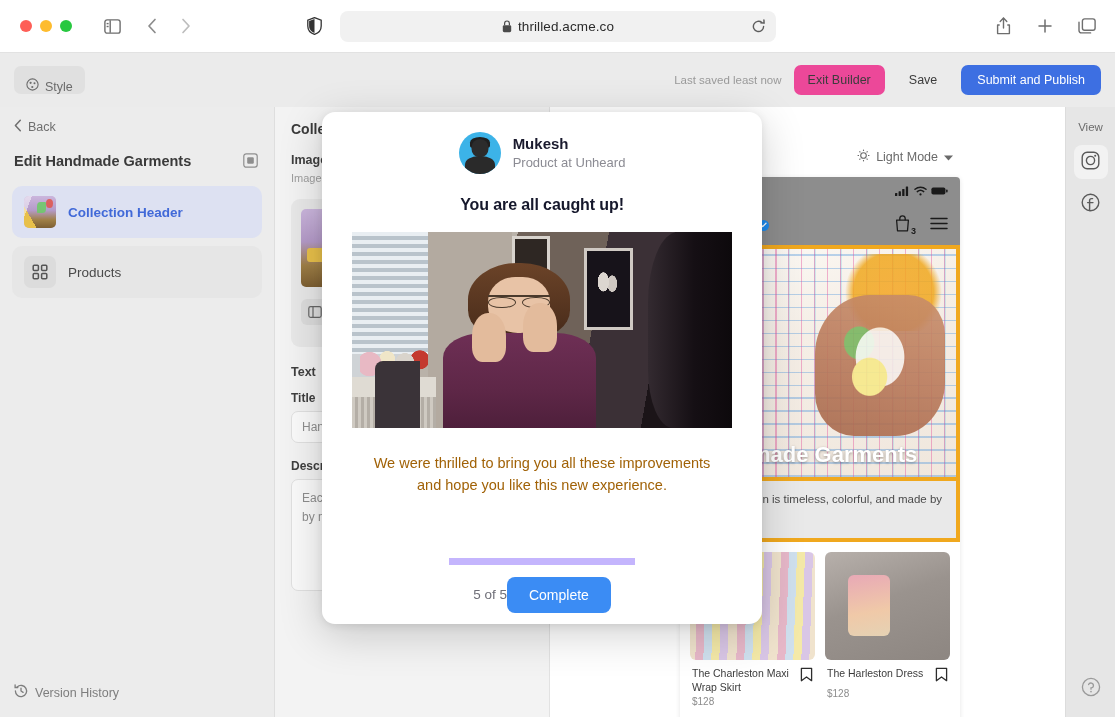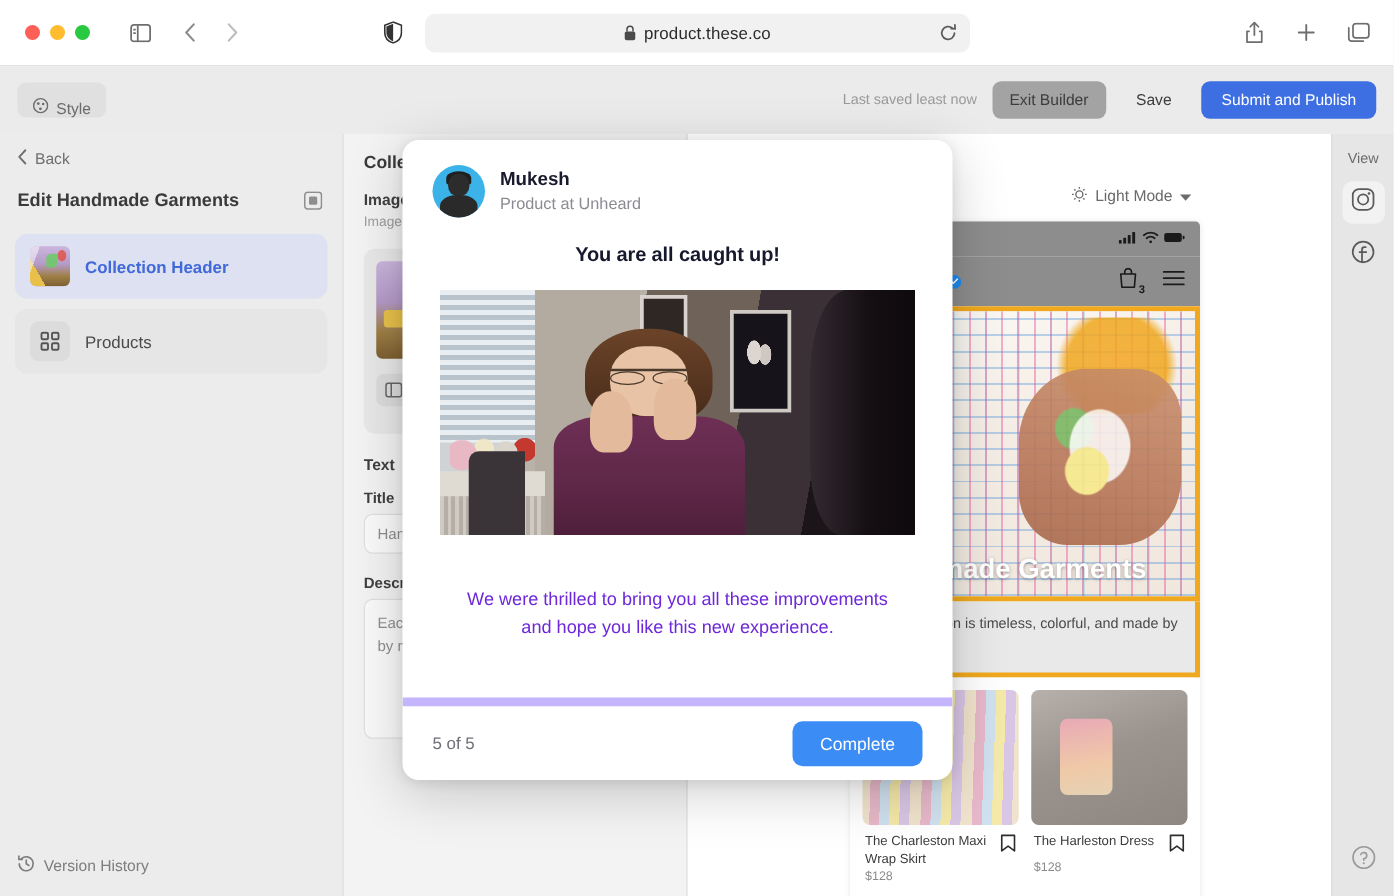--- a/index.html
+++ b/index.html
@@ -127,21 +127,21 @@
     margin-right: 2px;
   }
   .tb-btn {
     height: 30px;
     padding: 0 14px;
     border-radius: 7px;
     display: flex;
     align-items: center;
     font-size: 12.5px;
     color: #3c3c3c;
-    background: #a3a3a3;
+    background: #ec4899;
     border: none;
     cursor: pointer;
     font-family: inherit;
   }
   .tb-btn.ghost { background: transparent; }
   .tb-btn.primary {
     background: #3d6fe2;
     color: #ffffff;
     padding: 0 16px;
     font-weight: 500;
@@ -605,20 +605,21 @@
     top: 112px;
     width: 440px;
     height: 512px;
     background: #ffffff;
     border-radius: 13px;
     box-shadow: 0 10px 44px rgba(0,0,0,.19), 0 2px 10px rgba(0,0,0,.09);
     overflow: hidden;
     display: flex;
     flex-direction: column;
     pointer-events: auto;
+    align-items: center;
   }
   .modal-author {
     display: flex;
     align-items: center;
     gap: 12px;
     padding: 20px 24px 0 24px;
   }
   .avatar {
     width: 42px; height: 42px;
     border-radius: 50%;
@@ -803,23 +804,23 @@
     position: absolute;
     left: 6%; bottom: 0;
     width: 12%; height: 34%;
     background: #3a3338;
     border-radius: 8px 0 0 0;
   }
 
   .modal-body-text {
     text-align: center;
     font-size: 14.5px;
-    color: #6d28d9;
+    color: #a16207;
     line-height: 1.55;
-    padding: 41px 46px 0 46px;
+    padding: 24px 46px 0 46px;
   }
   .modal-footer {
     margin-top: auto;
     height: 66px;
     border-top: 7px solid #c4b5fd;
     display: flex;
     align-items: center;
     justify-content: space-between;
     padding: 0 24px;
   }
@@ -881,21 +882,21 @@
       </svg>
     </div>
 
     <div class="url-bar">
       <span class="lock-icon">
         <svg width="10" height="13" viewBox="0 0 10 13" fill="currentColor">
           <path d="M2 5.2 V3.4 A3 3 0 0 1 8 3.4 V5.2 H6.8 V3.4 A1.8 1.8 0 0 0 3.2 3.4 V5.2 Z"></path>
           <rect x="0.8" y="5.2" width="8.4" height="7" rx="1.4"></rect>
         </svg>
       </span>
-      <span class="url-text">product.these.co</span>
+      <span class="url-text">thrilled.acme.co</span>
       <span class="reload-btn">
         <svg width="15" height="15" viewBox="0 0 15 15" fill="none" stroke="currentColor" stroke-width="1.4" stroke-linecap="round">
           <path d="M12.6 7.5 A5.1 5.1 0 1 1 10.9 3.6"></path>
           <polyline points="12.9,0.9 13.1,4.1 9.9,3.9"></polyline>
         </svg>
       </span>
     </div>
 
     <div class="chrome-right">
       <span class="chrome-icon-btn">

